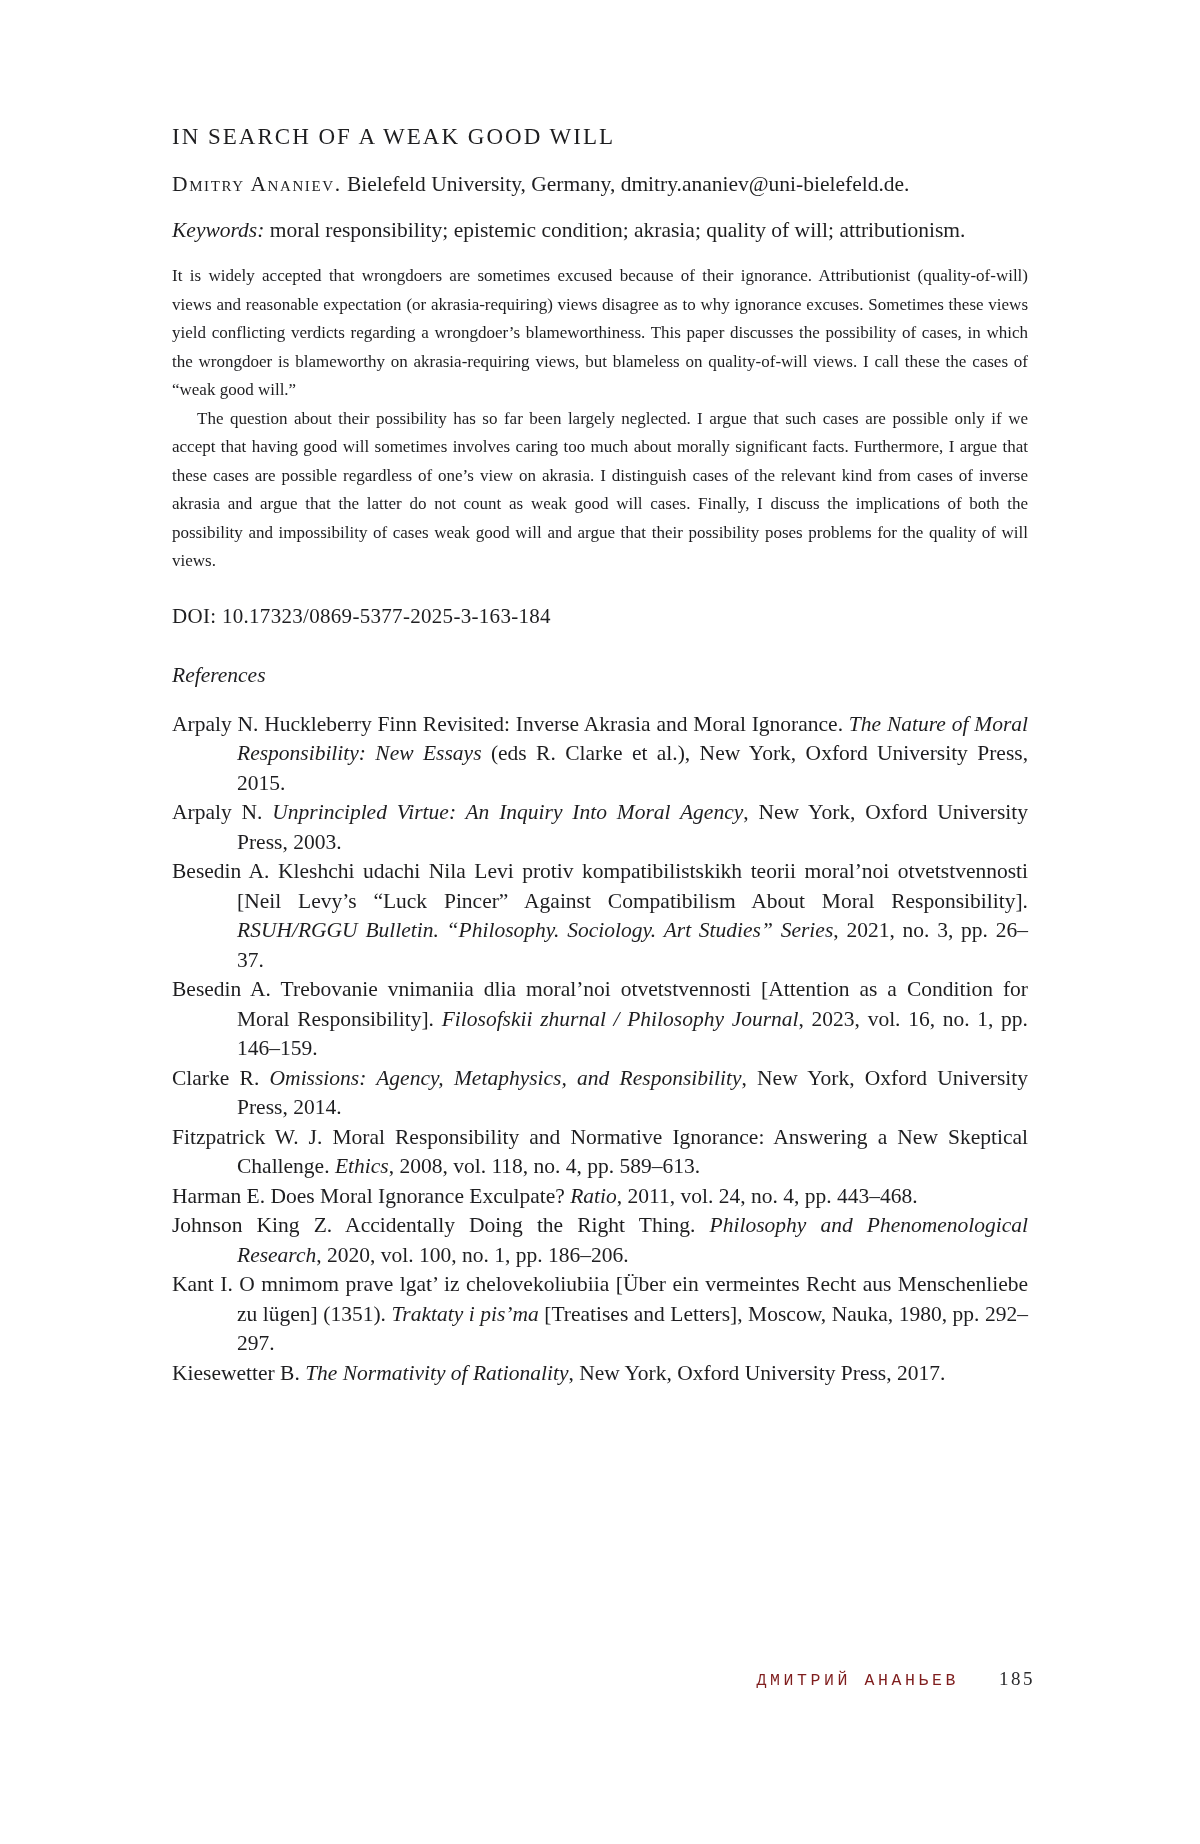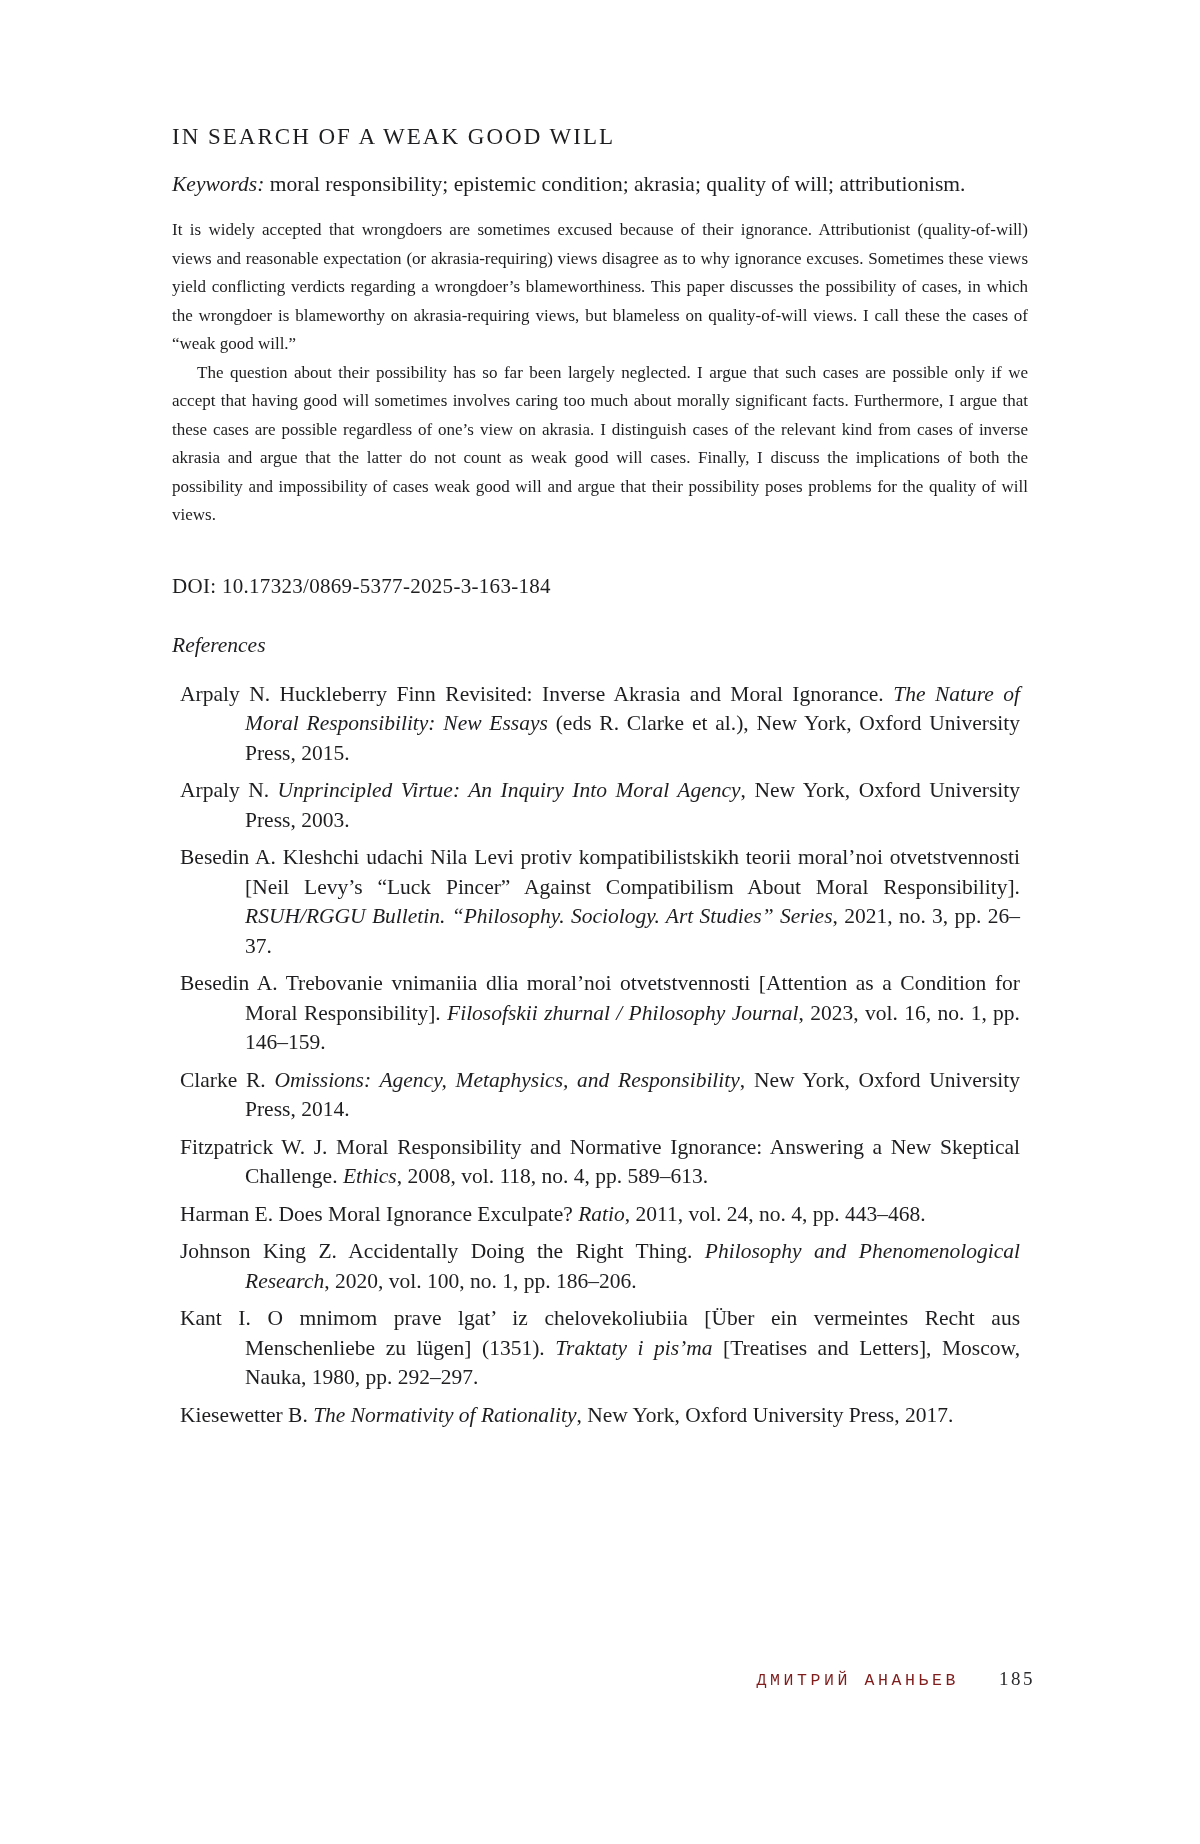--- a/index.html
+++ b/index.html
@@ -40,38 +40,38 @@
   }
   .abs {
     font-size:17px;
     line-height:28.5px;
     text-align:justify;
     margin:0;
   }
   .abs.p2 { text-indent:25px; }
   .doi {
     font-size:21px;
-    margin:44px 0 0 0;
+    margin:28px 0 0 0;
     letter-spacing:0.3px;
   }
   .ref-heading {
     font-size:21.5px;
     font-style:italic;
     margin:34px 0 0 0;
   }
   .refs {
     margin-top:22px;
     font-size:21.5px;
     line-height:29.5px;
   }
   .ref {
     padding-left:65px;
     text-indent:-65px;
     text-align:justify;
-    margin:8px;
+    margin:0;
   }
   .footer {
     position:absolute;
     top:1668px;
     right:165px;
     white-space:nowrap;
   }
   .footer-author {
     font-size:16.5px;
     letter-spacing:3.6px;
@@ -86,20 +86,22 @@
   }
 </style>
 </head>
 <body>
 
 <div class="page">
   <div class="content">
 
     <h1 class="title">IN SEARCH OF A WEAK GOOD WILL</h1>
 
+    <p class="author"><span class="sc">Dmitry Ananiev.</span>
+      <span>Bielefeld University, Germany, dmitry.ananiev@uni-bielefeld.de.</span></p>
 
     <p class="keywords"><em>Keywords:</em>
       <span>moral responsibility; epistemic condition; akrasia; quality of will; attributionism.</span></p>
 
     <p class="abs p1">It is widely accepted that wrongdoers are sometimes excused because of their ignorance. Attributionist (quality-of-will) views and reasonable expectation (or akrasia-requiring) views disagree as to why ignorance excuses. Sometimes these views yield conflicting verdicts regarding a wrongdoer’s blameworthiness. This paper discusses the possibility of cases, in which the wrongdoer is blameworthy on akrasia-requiring views, but blameless on quality-of-will views. I call these the cases of “weak good will.”</p>
     <p class="abs p2">The question about their possibility has so far been largely neglected. I argue that such cases are possible only if we accept that having good will sometimes involves caring too much about morally significant facts. Furthermore, I argue that these cases are possible regardless of one’s view on akrasia. I distinguish cases of the relevant kind from cases of inverse akrasia and argue that the latter do not count as weak good will cases. Finally, I discuss the implications of both the possibility and impossibility of cases weak good will and argue that their possibility poses problems for the quality of will views.</p>
 
     <p class="doi"><span>DOI:</span>
       <span>10.17323/0869-5377-2025-3-163-184</span></p>
 

